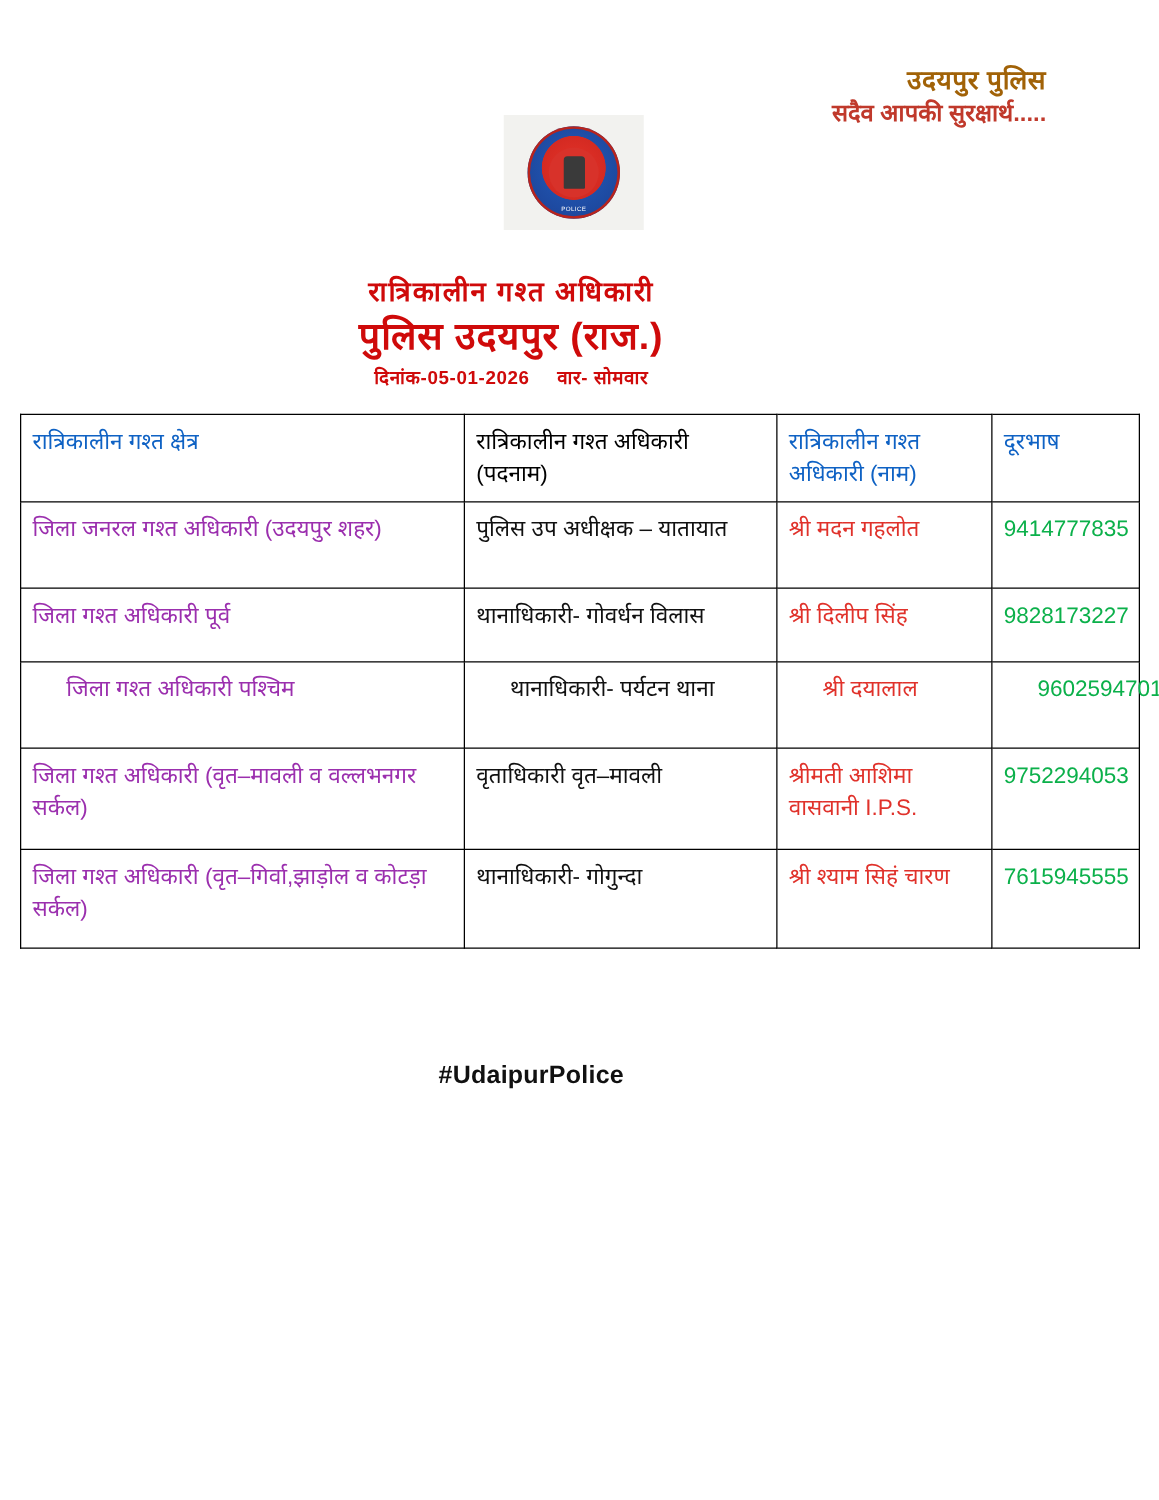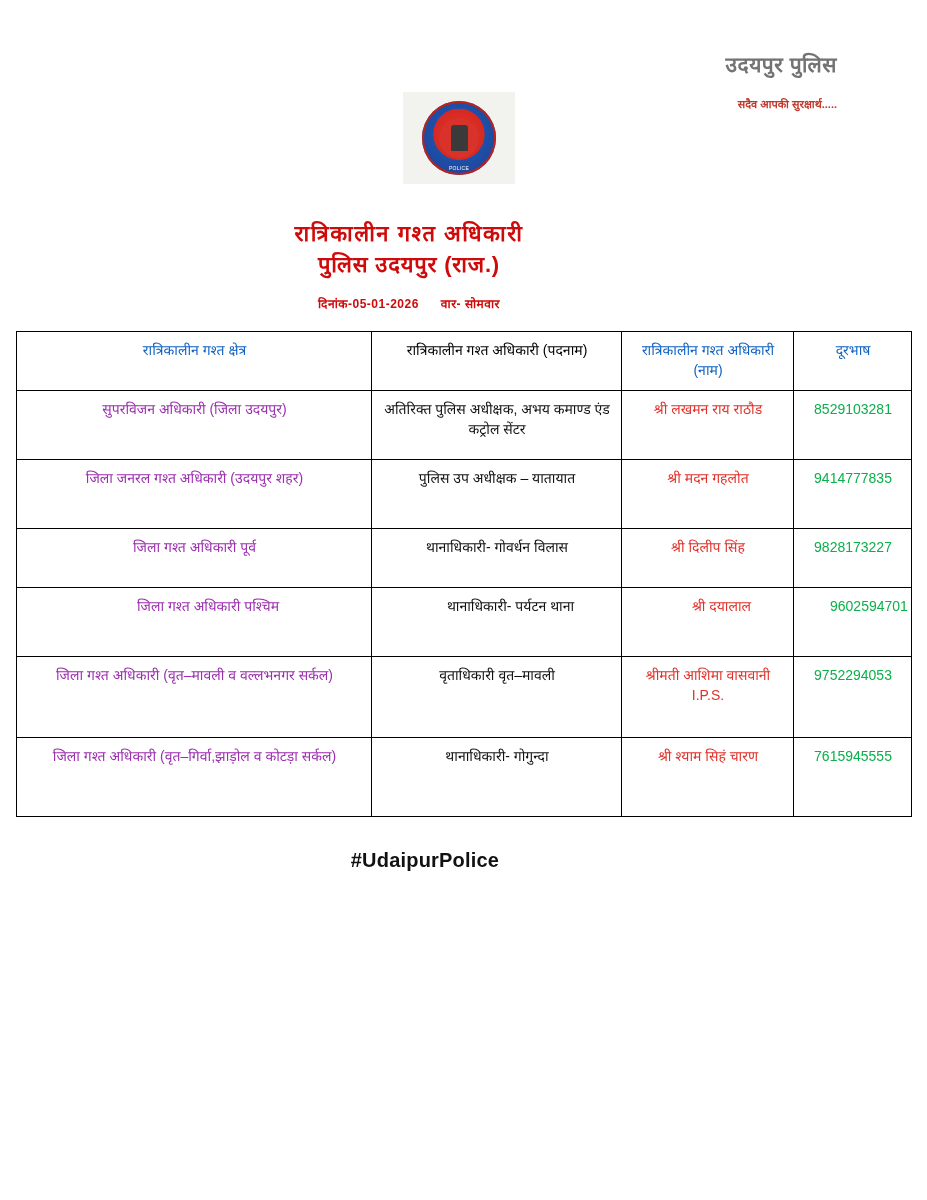--- a/index.html
+++ b/index.html
@@ -20,28 +20,28 @@
   .header-brand {
     position: absolute;
     top: 52px;
     right: 90px;
     text-align: right;
     line-height: 1.2;
   }
   .brand-title {
     font-size: 21px;
     font-weight: bold;
-    color: #737373;
+    color: #a16207;
     letter-spacing: 0.5px;
   }
   .brand-sub {
-    font-size: 11px;
+    font-size: 19px;
     font-weight: bold;
     color: #c0392b;
-    margin-top: 21px;
+    margin-top: 4px;
   }
 
   .logo-wrap {
     position: absolute;
     top: 92px;
     left: 403px;
     width: 112px;
     height: 92px;
     background: #f2f2ef;
     display: flex;
@@ -88,44 +88,44 @@
     position: absolute;
     top: 218px;
     left: 0;
     width: 818px;
     text-align: center;
     color: #cf0a0a;
     font-weight: bold;
     line-height: 1.42;
   }
   .doc-title .l1 { font-size: 22px; letter-spacing: 1.5px; }
-  .doc-title .l2 { font-size: 22px; letter-spacing: 0.8px; }
-  .doc-title .l3 { font-size: 12px; letter-spacing: 0.5px; margin-top: 16px; }
+  .doc-title .l2 { font-size: 30px; letter-spacing: 0.8px; }
+  .doc-title .l3 { font-size: 15px; letter-spacing: 0.5px; }
   .doc-title .l3 .gap { display: inline-block; width: 22px; }
 
   
   .table-wrap {
     position: absolute;
     top: 331px;
     left: 16px;
     width: 895px;
   }
   table.roster {
     border-collapse: collapse;
     width: 895px;
     table-layout: fixed;
   }
   table.roster td, table.roster th {
     border: 1px solid #000;
     vertical-align: top;
     padding: 9px 8px 9px 9px;
-    font-size: 14px;
+    font-size: 18px;
     line-height: 1.42;
     font-weight: normal;
-    text-align: center;
+    text-align: left;
   }
   col.c1 { width: 355px; }
   col.c2 { width: 250px; }
   col.c3 { width: 172px; }
   col.c4 { width: 118px; }
 
   thead th {
     font-weight: bold;
     font-size: 17.5px;
     color: #0f62c4;
@@ -197,26 +197,20 @@
     </colgroup>
     <thead>
       <tr>
         <th class="h1">रात्रिकालीन गश्त क्षेत्र</th>
         <th class="h2">रात्रिकालीन गश्त अधिकारी (पदनाम)</th>
         <th class="h3">रात्रिकालीन गश्त अधिकारी (नाम)</th>
         <th class="h4">दूरभाष</th>
       </tr>
     </thead>
     <tbody>
-      <tr class="r0">
-        <td class="area">सुपरविजन अधिकारी (जिला उदयपुर)</td>
-        <td class="desig">अतिरिक्त पुलिस अधीक्षक, अभय कमाण्ड एंड कट्रोल सेंटर</td>
-        <td class="name">श्री लखमन राय राठौड</td>
-        <td class="phone">8529103281</td>
-      </tr>
       <tr class="r1">
         <td class="area">जिला जनरल गश्त अधिकारी (उदयपुर शहर)</td>
         <td class="desig">पुलिस उप अधीक्षक – यातायात</td>
         <td class="name">श्री मदन गहलोत</td>
         <td class="phone">9414777835</td>
       </tr>
       <tr class="r2">
         <td class="area">जिला गश्त अधिकारी पूर्व</td>
         <td class="desig">थानाधिकारी- गोवर्धन विलास</td>
         <td class="name">श्री दिलीप सिंह</td>

